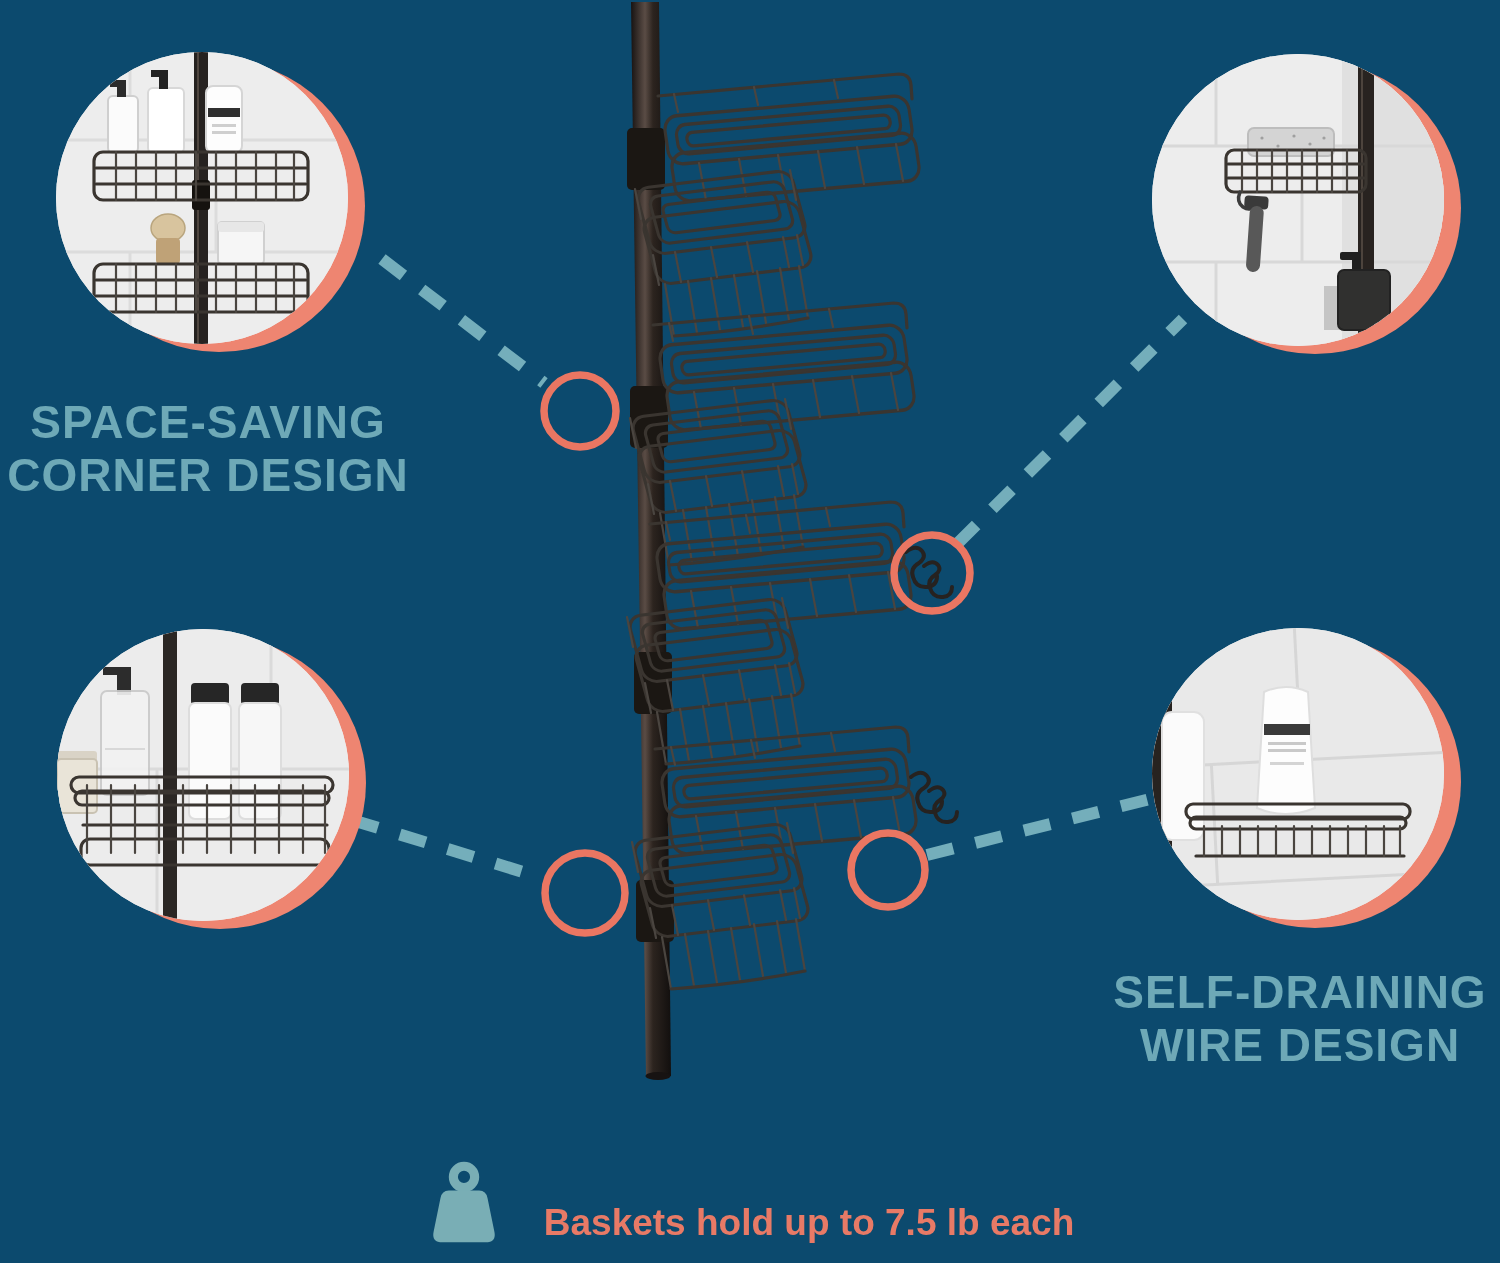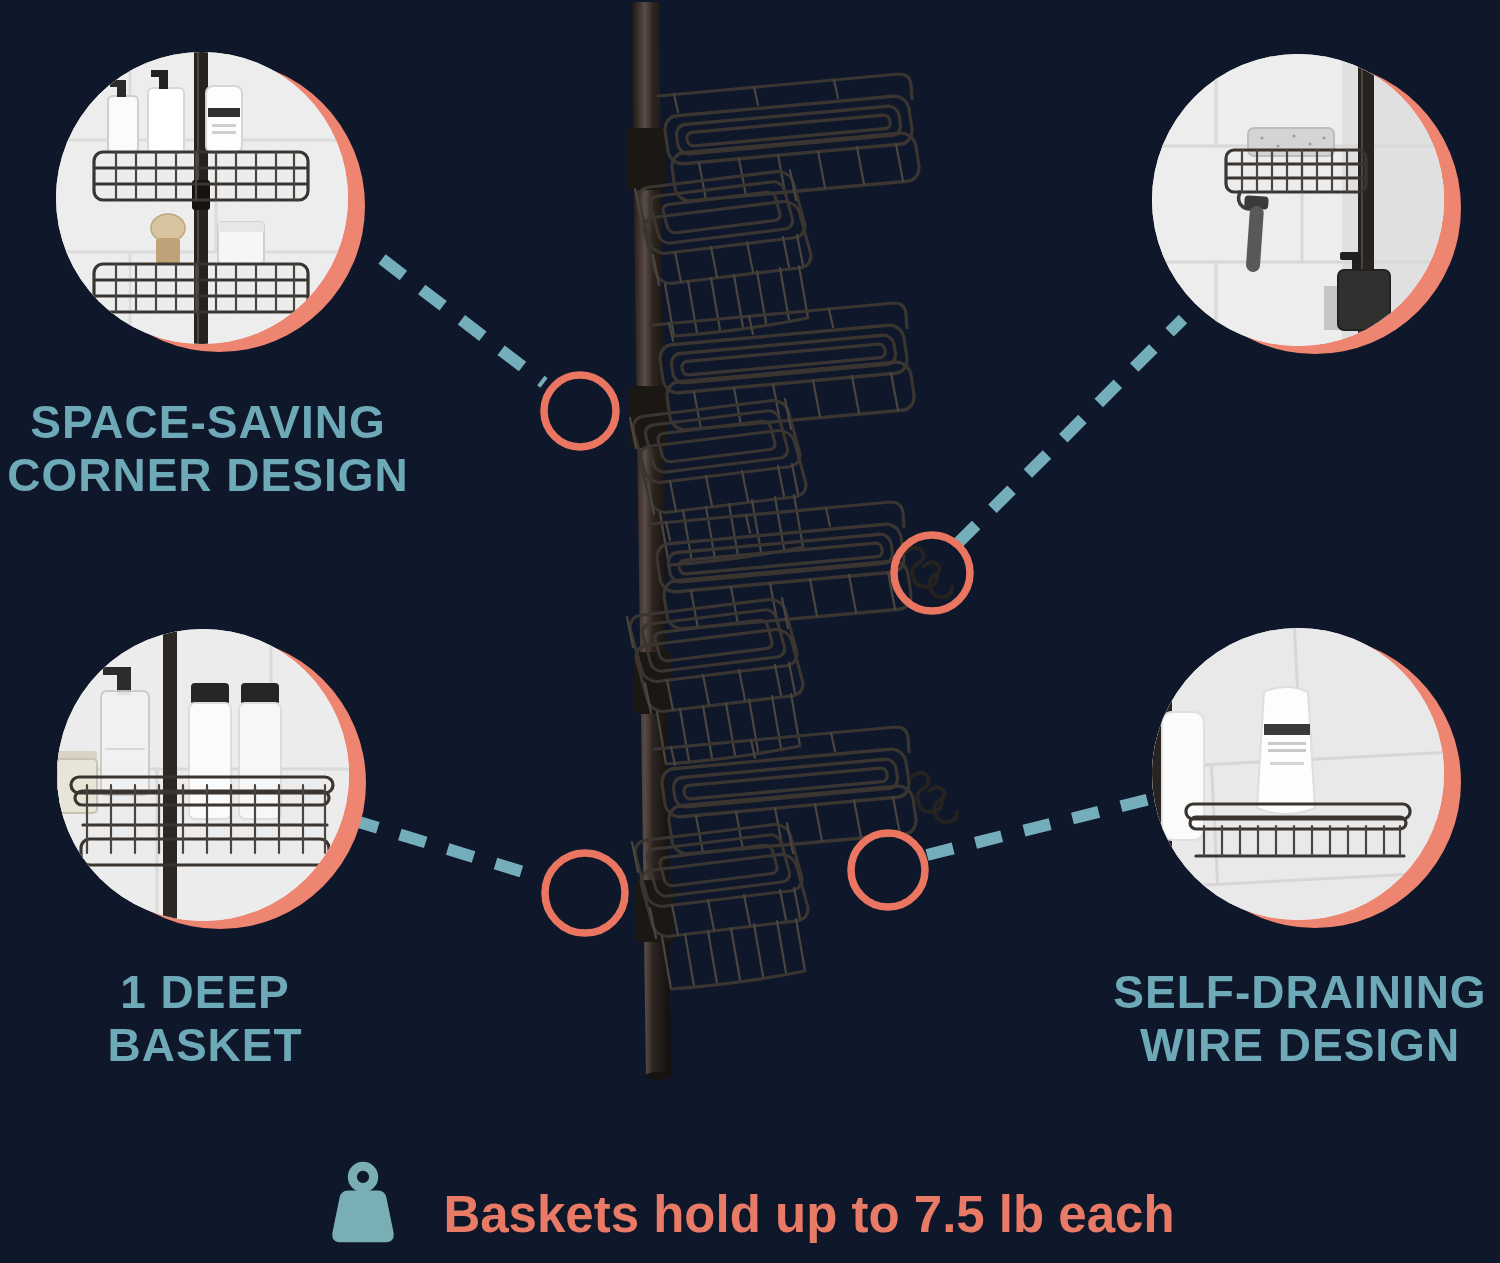--- a/index.html
+++ b/index.html
@@ -1,17 +1,17 @@
 <!DOCTYPE html>
 <html><head>
 <meta charset="utf-8">
 <style>
   html,body{margin:0;padding:0;background:#fff;}
   .canvas{
-    position:relative;width:1500px;height:1263px;background:#0f172a;
+    position:relative;width:1500px;height:1263px;background:#0c4a6e;
     overflow:hidden;font-family:"Liberation Sans",sans-serif;
   }
   .layer{position:absolute;left:0;top:0;}
   
   .photo-wrap{position:absolute;width:292px;height:292px;}
   .coral-back{position:absolute;left:17px;top:8px;width:292px;height:292px;border-radius:50%;background:#ee8571;}
   .photo-circle{position:absolute;left:0;top:0;width:292px;height:292px;border-radius:50%;overflow:hidden;background:#ececec;}
   .photo-circle svg{display:block;}
   .pw-tl{left:56px;top:52px;}
   .pw-tr{left:1152px;top:54px;}
@@ -24,21 +24,21 @@
   }
   .lbl-tl{left:-22px;top:396px;width:460px;}
   .lbl-tr{left:1152px;top:396px;width:300px;}
   .lbl-bl{left:55px;top:966px;width:300px;}
   .lbl-br{left:1070px;top:966px;width:460px;}
   
   .footer{
     position:absolute;left:0;top:1158px;width:100%;
     display:flex;justify-content:center;align-items:flex-end;gap:42px;
   }
-  .footer-text{color:#e87a66;font-weight:700;font-size:51px;letter-spacing:0;padding-bottom:2px;}
+  .footer-text{color:#e87a66;font-weight:700;font-size:37px;letter-spacing:0;padding-bottom:2px;}
   .wire{stroke:#3a3530;fill:none;stroke-width:3.2;stroke-linejoin:round;stroke-linecap:round;}
   .wire-thin{stroke:#4a4540;fill:none;stroke-width:2.2;stroke-linecap:round;}
 </style>
 </head>
 <body>
 
 <div class="canvas">
 
   <svg class="layer" width="1500" height="1263" viewBox="0 0 1500 1263">
     <defs>
@@ -228,21 +228,20 @@
         <g class="wire" stroke-width="3">
           <rect x="14" y="148" width="262" height="16" rx="8"></rect>
           <rect x="18" y="162" width="254" height="14" rx="7"></rect>
           <rect x="24" y="210" width="248" height="26" rx="9"></rect>
           <path d="M26,196 H270"></path>
         </g>
         <path class="wire-thin" d="M30,156 V224 M54,156 V224 M78,156 V224 M102,156 V224 M126,156 V224 M150,156 V224 M174,156 V224 M198,156 V224 M222,156 V224 M246,156 V224 M268,156 V224"></path>
       </svg>
     </div>
   </div>
-  <div class="callout-label lbl-bl">1 DEEP BASKET</div>
 
   <div class="photo-wrap pw-br">
     <div class="coral-back"></div>
     <div class="photo-circle">
       <svg width="292" height="292" viewBox="0 0 292 292">
         <rect width="292" height="292" fill="#e9e9e9"></rect>
         <g stroke="#d6d6d6" stroke-width="3" transform="rotate(-3 146 146)">
           <path d="M0,132 H292 M0,252 H292 M150,0 V132 M60,132 V252"></path>
         </g>
         <rect x="-6" y="24" width="26" height="238" rx="4" fill="#272320"></rect>

